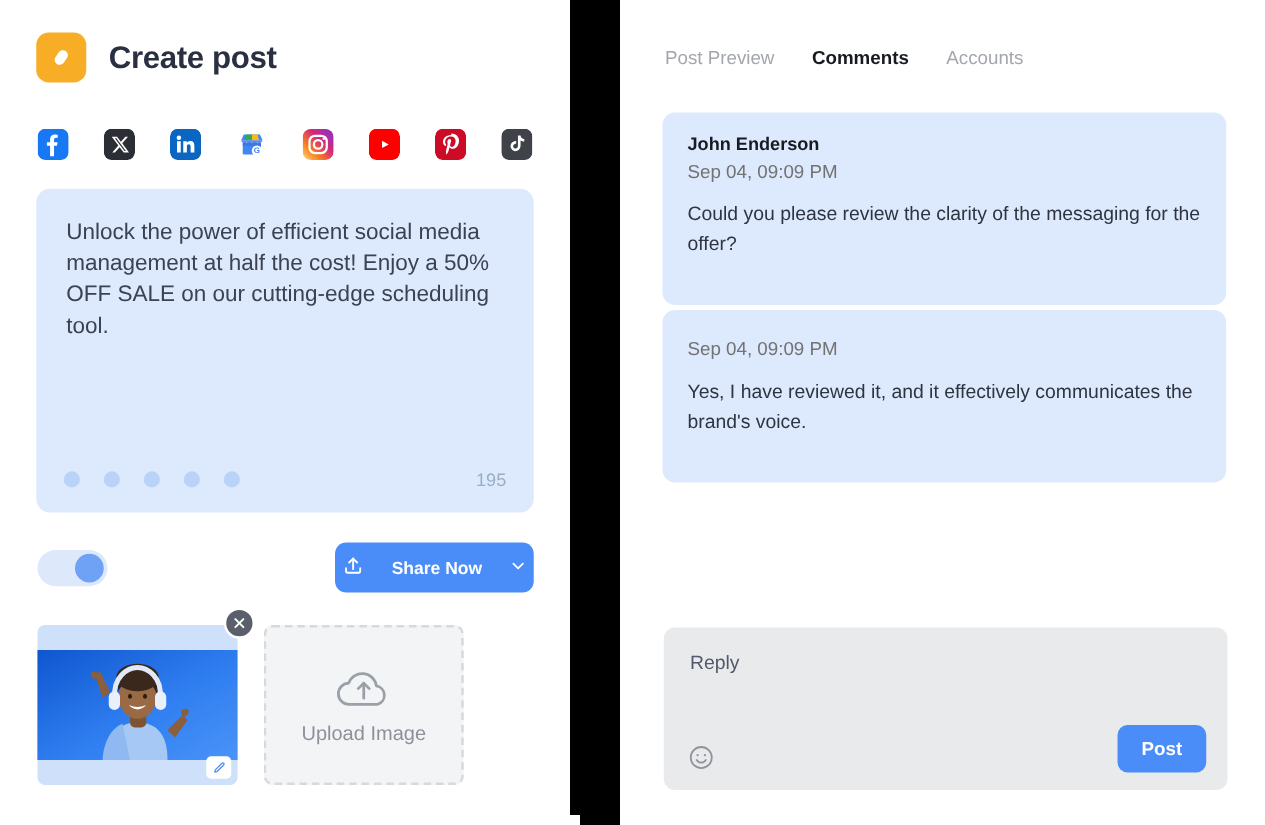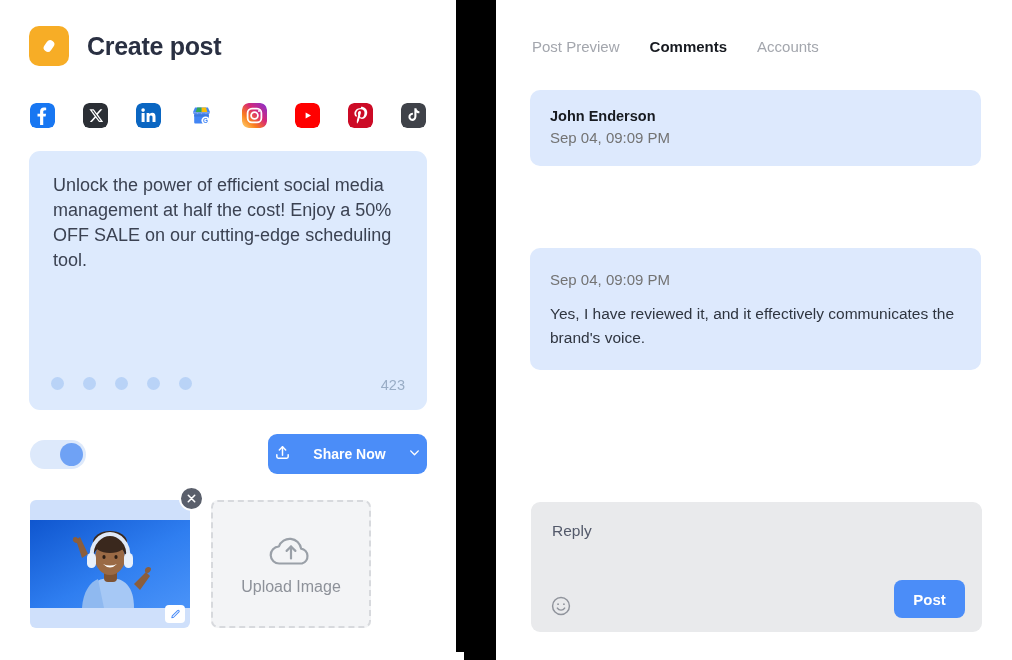--- a/index.html
+++ b/index.html
@@ -97,21 +97,21 @@
 
   
   .right-panel { position: absolute; left: 496px; top: 0; width: 516px; height: 660px; background: #fff; }
 
   .tabs { position: absolute; left: 36px; top: 38px; display: flex; gap: 30px; align-items: baseline; }
   .tab { font-size: 15px; color: #a3a6ad; cursor: pointer; }
   .tab.active { color: #171a20; font-weight: bold; }
 
   .comment {
     position: absolute; left: 34px; width: 451px;
-    background: #dde9fd; border-radius: 10px; padding: 18px 20px 20px 20px;
+    background: #dde9fd; border-radius: 10px; padding: 18px 20px 36px 20px;
   }
   .c1 { top: 90px; }
   .c2 { top: 248px; }
   .c-author { font-size: 14.5px; font-weight: bold; color: #171a20; }
   .c-time { font-size: 15px; color: #737373; margin-top: 5px; }
   .c-body { font-size: 15.5px; line-height: 24px; color: #2f3540; margin-top: 14px; }
 
   .reply-box {
     position: absolute; left: 531px; top: 502px;
     width: 451px; height: 130px; background: #e9eaec; border-radius: 9px; padding-left: 36px;
@@ -213,21 +213,21 @@
 
     <div class="composer">
       <div class="composer-text">Unlock the power of efficient social media management at half the cost!  Enjoy a 50% OFF SALE on our cutting-edge scheduling tool.</div>
       <div class="composer-dots">
         <span class="cdot"></span>
         <span class="cdot"></span>
         <span class="cdot"></span>
         <span class="cdot"></span>
         <span class="cdot"></span>
       </div>
-      <div class="char-count">423</div>
+      <div class="char-count">195</div>
     </div>
 
     <div class="toggle-wrap">
       <span class="toggle">
         <span class="toggle-knob"></span>
       </span>
     </div>
 
     <button class="share-btn">
       <span>
@@ -319,20 +319,21 @@
 
     <div class="tabs">
       <div class="tab">Post Preview</div>
       <div class="tab active">Comments</div>
       <div class="tab">Accounts</div>
     </div>
 
     <div class="comment c1">
       <div class="c-author">John Enderson</div>
       <div class="c-time">Sep 04, 09:09 PM</div>
+      <div class="c-body">Could you please review the clarity of the messaging for the offer?</div>
     </div>
 
     <div class="comment c2">
       <div class="c-time">Sep 04, 09:09 PM</div>
       <div class="c-body">Yes, I have reviewed it, and it effectively communicates the brand's voice.</div>
     </div>
 
   </div>
 
   <div class="reply-box">

